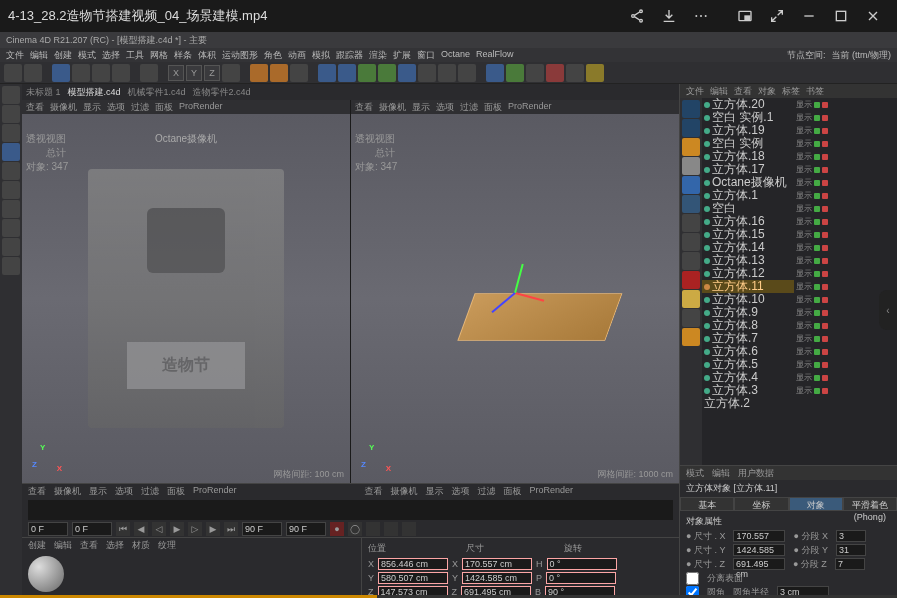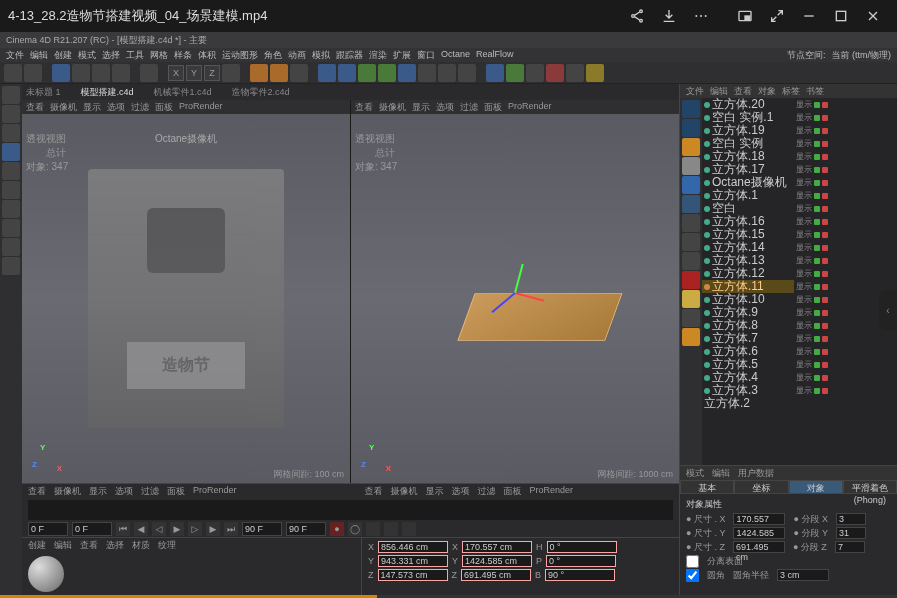--- a/index.html
+++ b/index.html
@@ -17,21 +17,21 @@
 .tool-icon.blue{background:#3a5a8a}
 .tool-icon.orange{background:#aa6a2a}
 .tool-icon.green{background:#4a7a3a}
 .tool-icon.red{background:#8a3a3a}
 .tool-icon.yellow{background:#8a7a2a}
 .axis-btn{width:16px;height:16px;background:#3a3a3d;color:#999;font-size:9px;display:flex;align-items:center;justify-content:center;border:1px solid #555}
 .c4d-body{flex:1;display:flex;overflow:hidden}
 .left-tools{width:22px;background:#2f2f32;display:flex;flex-direction:column;gap:1px;padding:2px}
 .left-tools .tool-icon{width:18px;height:18px}
 .center-area{flex:1;display:flex;flex-direction:column}
-.tabs-row{height:16px;background:#2a2a2d;display:flex;align-items:center;padding:0 4px;font-size:9px;color:#888;gap:20px}
+.tabs-row{height:16px;background:#2a2a2d;display:flex;align-items:center;padding:0 4px;font-size:9px;color:#888;gap:7px}
 .viewports{flex:1;display:flex;gap:1px;background:#1a1a1a}
 .viewport{flex:1;display:flex;flex-direction:column;background:#111;position:relative}
 .vp-header{height:14px;background:#2f2f32;display:flex;gap:6px;padding:1px 4px;font-size:9px;color:#999}
 .vp-stats{position:absolute;top:18px;left:4px;font-size:10px;color:#999;z-index:2}
 .vp-title{position:absolute;top:18px;left:50%;transform:translateX(-50%);font-size:10px;color:#aaa;z-index:2}
 .vp-canvas{flex:1;background:linear-gradient(180deg,#5a5a62 0%,#6a6a72 50%,#5a5a62 100%);position:relative;overflow:hidden}
 .vp-footer{position:absolute;bottom:2px;right:6px;font-size:9px;color:#999}
 .axis-gizmo{position:absolute;bottom:10px;left:10px;width:30px;height:30px}
 .axis-gizmo .ax{position:absolute;font-size:8px;font-weight:bold}
 .axis-y{color:#5f5;top:0;left:8px}
@@ -349,32 +349,37 @@
             <span>选择</span>
             <span>材质</span>
             <span>纹理</span>
           </div>
           <div style="display:flex;align-items:flex-end">
             <div class="mat-ball"></div>
           </div>
 
         </div>
         <div class="coord-section">
+          <div class="coord-header">
+            <span>位置</span>
+            <span>尺寸</span>
+            <span>旋转</span>
+          </div>
           <div id="coord-rows">
               <div class="coord-row">
                 <span>X</span>
                 <span class="coord-val">856.446 cm</span>
                 <span>X</span>
                 <span class="coord-val">170.557 cm</span>
                 <span>H</span>
                 <span class="coord-val">0 °</span>
               </div>
               <div class="coord-row">
                 <span>Y</span>
-                <span class="coord-val">943.331 cm</span>
+                <span class="coord-val">580.507 cm</span>
                 <span>Y</span>
                 <span class="coord-val">1424.585 cm</span>
                 <span>P</span>
                 <span class="coord-val">0 °</span>
               </div>
               <div class="coord-row">
                 <span>Z</span>
                 <span class="coord-val">147.573 cm</span>
                 <span>Z</span>
                 <span class="coord-val">691.495 cm</span>
@@ -627,20 +632,21 @@
             </div>
             <div class="tag-row"> </div>
           </div>
       </div>
       <div class="attr-panel">
         <div class="attr-tabs">
           <span>模式</span>
           <span>编辑</span>
           <span>用户数据</span>
         </div>
+        <div class="attr-title">立方体对象 [立方体.11]</div>
         <div class="attr-subtabs">
           <span>基本</span>
           <span>坐标</span>
           <span class="active">对象</span>
           <span>平滑着色(Phong)</span>
         </div>
         <div class="attr-section">
           <div style="color:#ccc;padding:2px 0">对象属性</div>
           <div id="attr-rows">
               <div class="attr-row">

